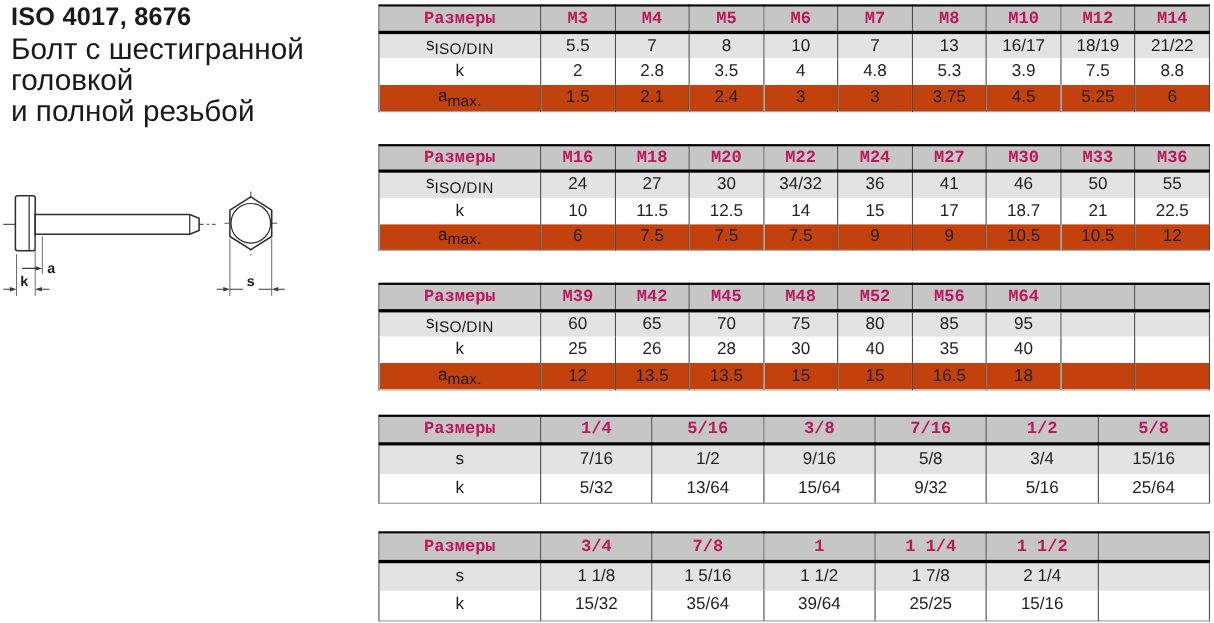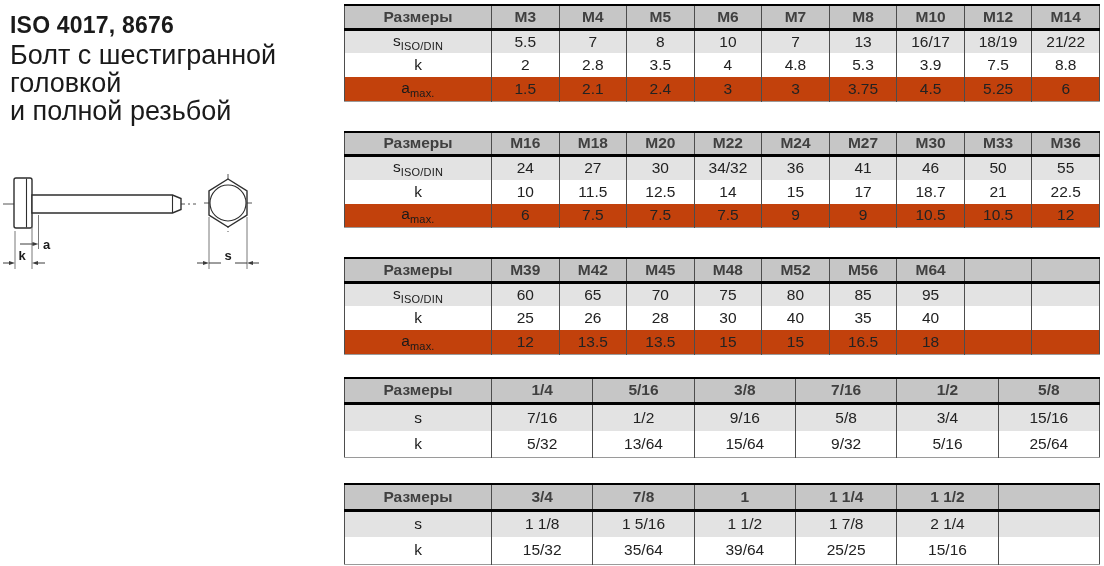--- a/index.html
+++ b/index.html
@@ -2,21 +2,21 @@
 <html><head>
 <meta charset="utf-8">
 <style>
   html,body{margin:0;padding:0;}
   body{
     width:1104px;height:566px;overflow:hidden;background:#ffffff;
     font-family:"Liberation Sans","DejaVu Sans",sans-serif;color:#1a1a1a;
     position:relative;
   }
   
-  .left-panel{position:absolute;left:10px;top:10px;width:330px;}
+  .left-panel{position:absolute;left:10px;top:0;width:330px;}
   .title-line{font-size:23px;font-weight:700;line-height:31px;letter-spacing:.2px;}
   .subtitle-line{font-size:27px;font-weight:400;line-height:28px;}
   .drawing-wrap{position:absolute;left:0;top:168px;width:280px;height:135px;}
   .ol{fill:#ffffff;stroke:#2e2e2e;stroke-width:1.4;}
   .thin{stroke:#2e2e2e;stroke-width:1.1;fill:none;}
   .cl{stroke:#555;stroke-width:1;stroke-dasharray:11 3 2 3;fill:none;}
   .dim{stroke:#3c3c3c;stroke-width:1;fill:none;}
   .ext{stroke:#6a6a6a;stroke-width:.9;fill:none;}
   .arr{fill:#3c3c3c;stroke:none;}
   .dimlabel{font:bold 13px "Liberation Sans",sans-serif;fill:#1a1a1a;}
@@ -32,29 +32,29 @@
     border-collapse:collapse;table-layout:fixed;width:756px;
     border-left:1px solid #4d4d4d;border-right:1px solid #4d4d4d;
     border-top:2px solid #000;border-bottom:1px solid #9a9a9a;
   }
   table.dim-table th,table.dim-table td{
     border-left:1px solid #4d4d4d;padding:0;text-align:center;vertical-align:middle;
     font-size:15.5px;overflow:hidden;white-space:nowrap;
   }
   table.dim-table th:first-child,table.dim-table td:first-child{border-left:none;}
   table.dim-table thead tr{background:#c6c6c6;border-bottom:3px solid #000;}
-  table.dim-table thead th{font-weight:700;color:#404040;}
+  table.dim-table thead th{font-weight:700;color:#be185d;font-family:Liberation Mono, monospace;}
   .t13 thead tr,.t13 tbody tr{height:24px;}
   .t45 thead tr{height:26px;}
   .t45 tbody tr{height:27px;}
   tr.shade-light{background:#e3e3e3;}
   tr.shade-white{background:#ffffff;}
   tr.shade-alt{background:#c2410c;}
   td.row-label{font-size:16px;color:#1a1a1a;}
-  td.row-label sub{font-size:11px;letter-spacing:.2px;}
+  td.row-label sub{font-size:14px;letter-spacing:.2px;}
   td.value-cell{color:#222;}
 </style>
 </head>
 <body>
 
 <div class="left-panel">
   <div class="title-line">ISO 4017, 8676</div>
   <div class="subtitle-line">Болт с шестигранной головкой</div>
   <div class="subtitle-line">и полной резьбой</div>
 </div>

